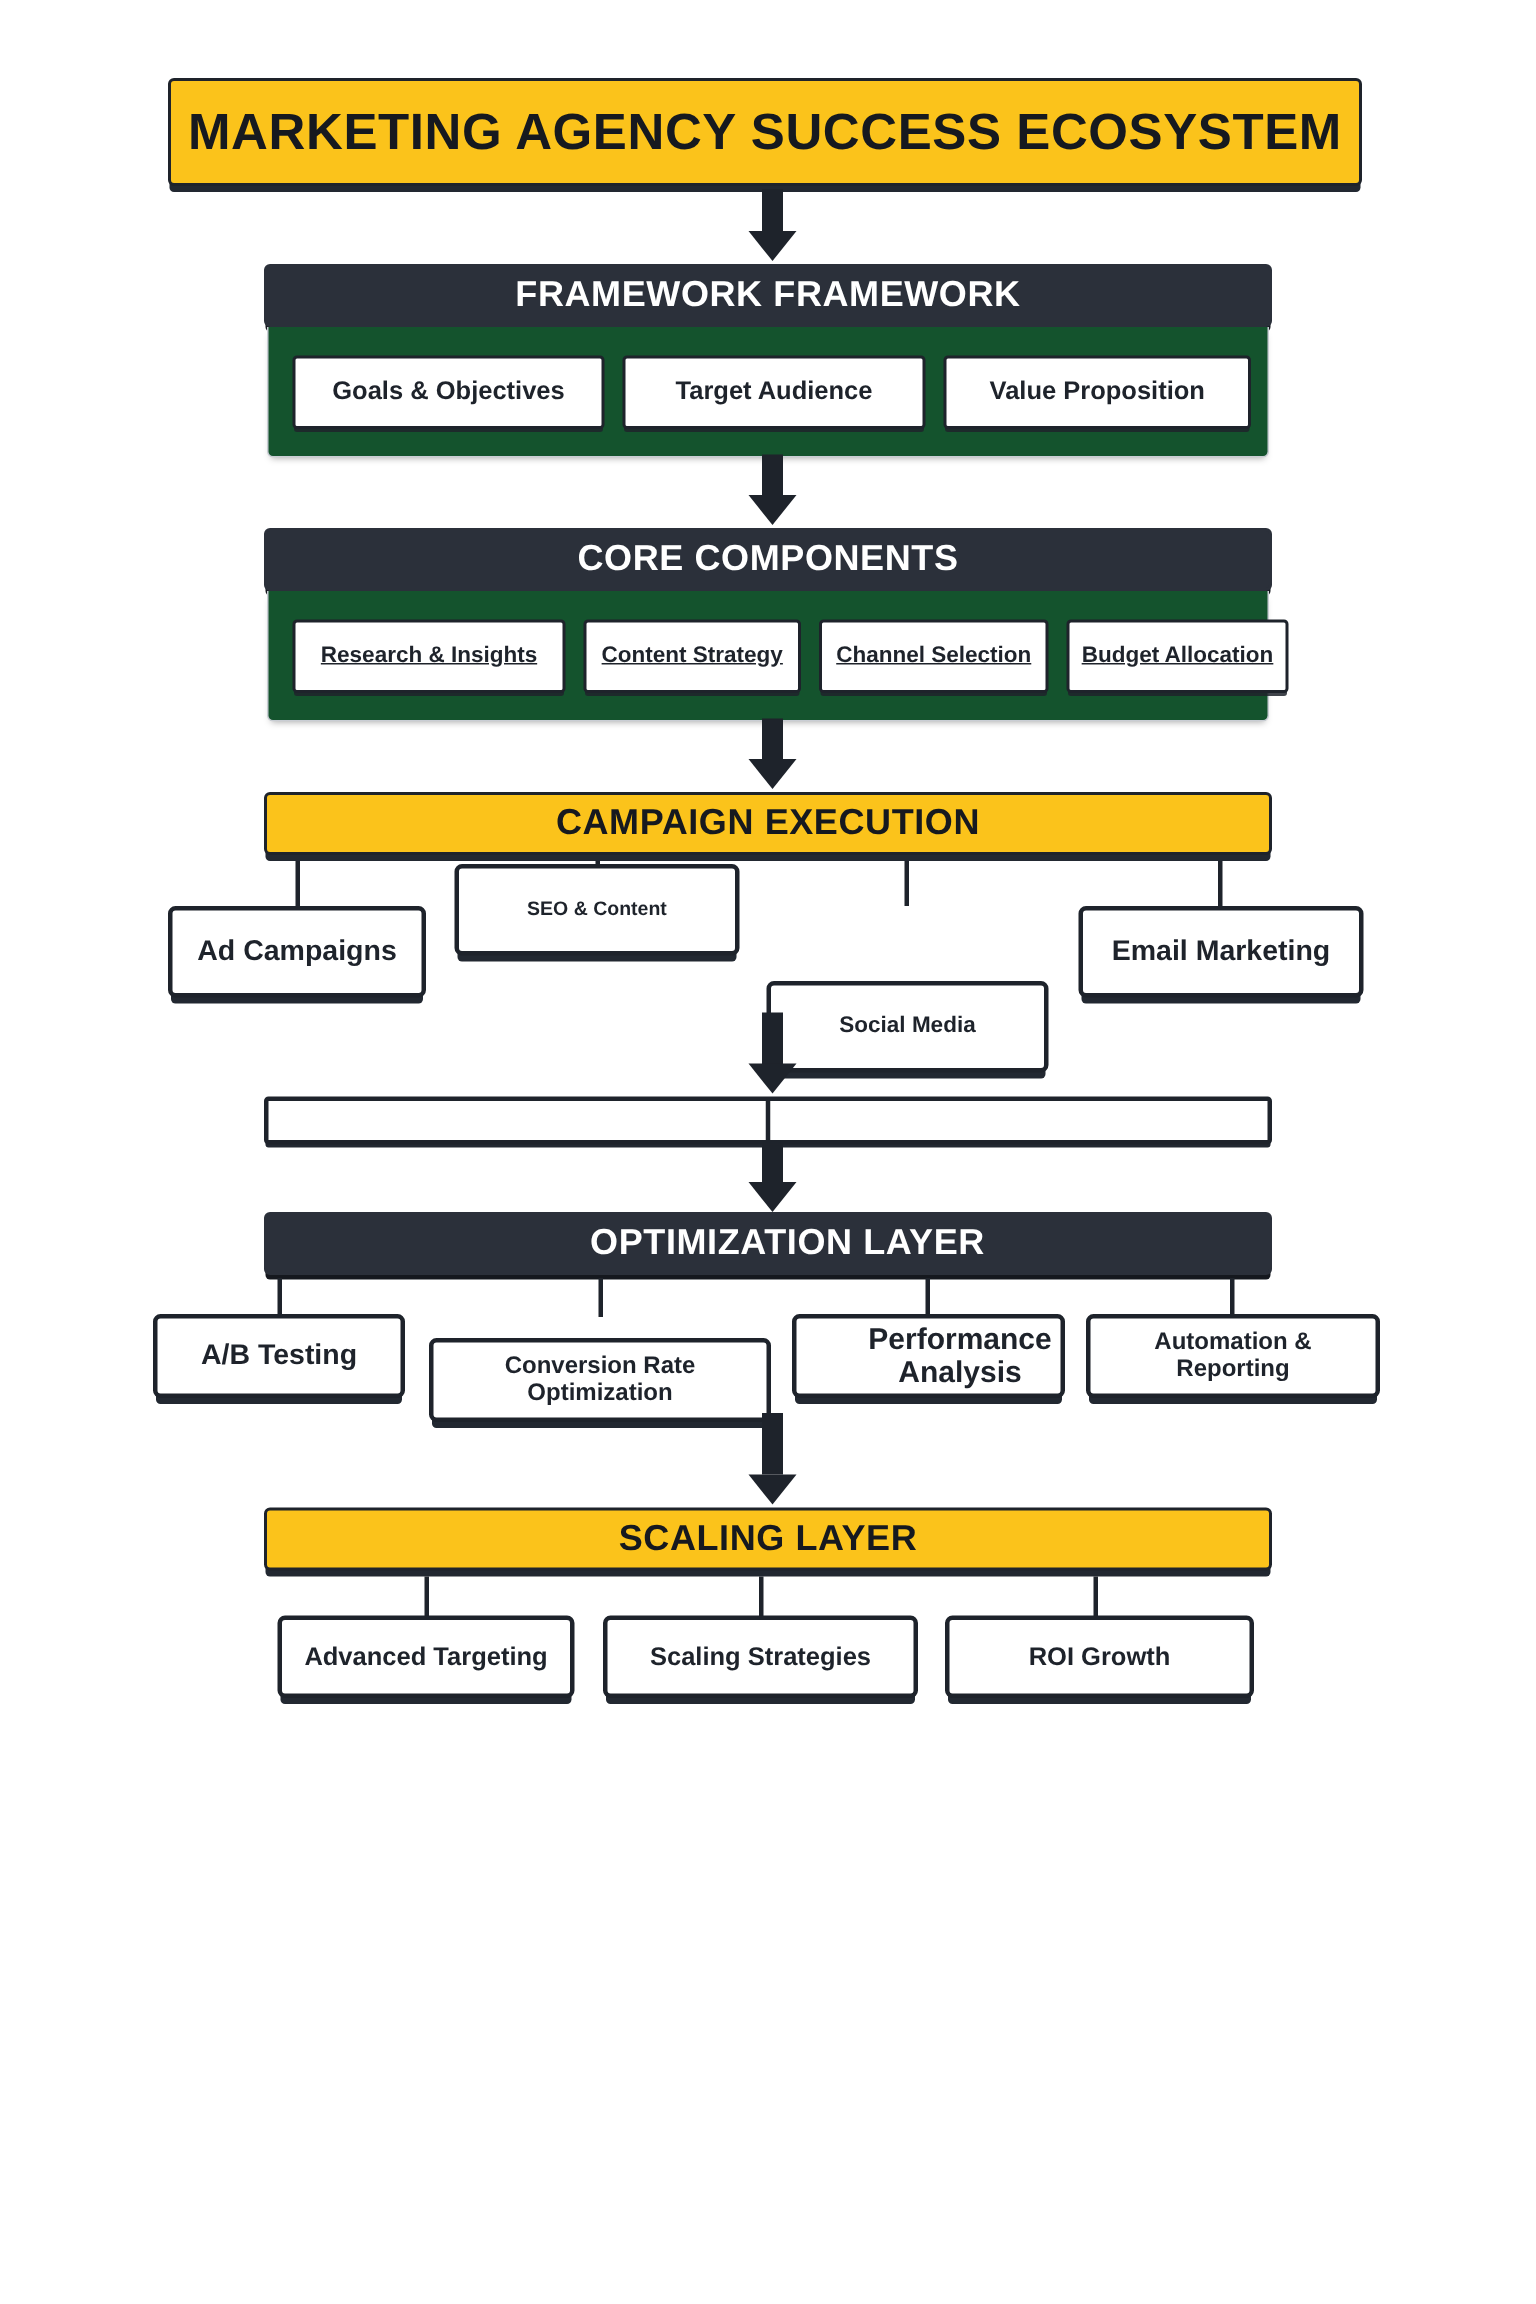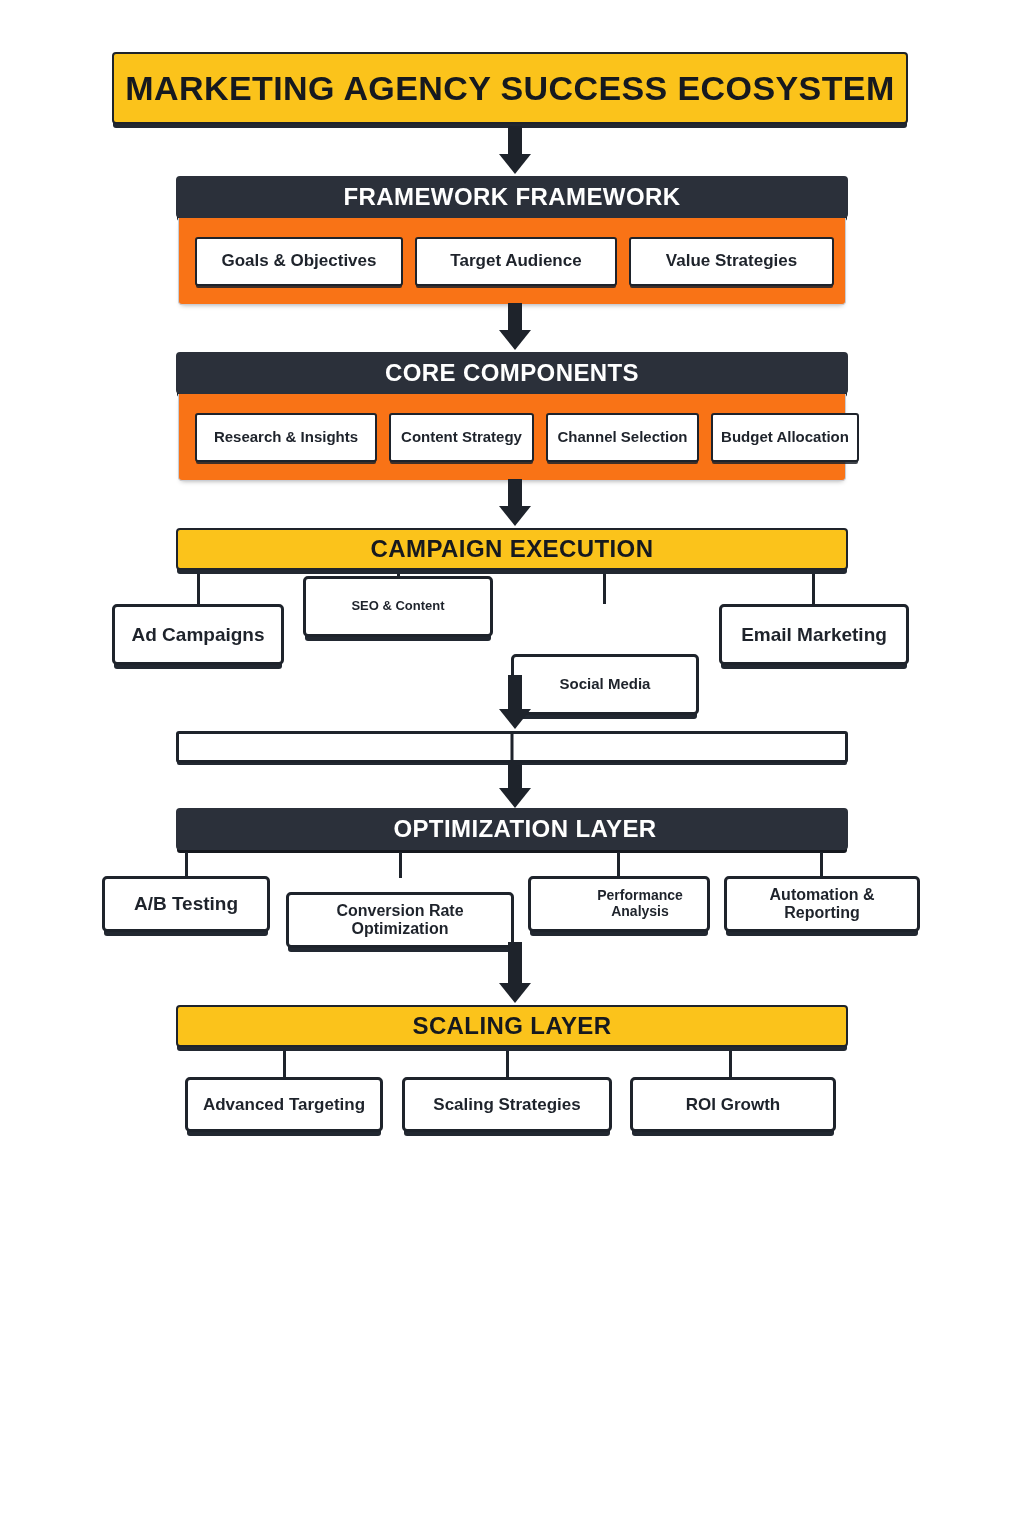--- a/index.html
+++ b/index.html
@@ -35,21 +35,21 @@
   }
   .bar.dark{
     background:var(--dark);
     color:#FFFFFF;
     border:2px solid var(--dark);
     box-shadow:0 4px 0 -1px #15181E;
   }
 
   .panel{
     position:absolute;
-    background:#f97316;
+    background:#14532d;
     border:1px solid #C9CDD4;
     border-top:none;
     border-radius:0 0 4px 4px;
     display:flex;align-items:center;
     box-shadow:0 3px 5px -3px rgba(0,0,0,.35);
   }
   .panel .row{
     display:flex;width:100%;height:100%;
     align-items:center;justify-content:space-between;
     padding:0 16px;gap:12px;
@@ -107,21 +107,21 @@
   
   #title-banner{left:112px;top:52px;width:796px;height:72px;font-size:34px;}
   #sf-header{left:176px;top:176px;width:672px;height:42px;font-size:24px;}
   #sf-panel{left:178px;top:218px;width:668px;height:87px;}
   #sf-panel .cell{height:49px;font-size:17px;}
   #sf-c0{flex:0 0 208px;}
   #sf-c1{flex:0 0 202px;}
   #sf-c2{flex:0 0 205px;}
 
   #cc-header{left:176px;top:352px;width:672px;height:42px;font-size:24px;}
-  #cc-panel{left:178px;top:394px;width:668px;height:87px;}
+  #cc-panel{left:178px;top:394px;width:668px;height:87px;text-decoration:underline;}
   #cc-panel .cell{height:49px;font-size:15px;}
   #cc-c0{flex:0 0 182px;}
   #cc-c1{flex:0 0 145px;}
   #cc-c2{flex:0 0 153px;}
   #cc-c3{flex:0 0 148px;}
 
   #ce-bar{left:176px;top:528px;width:672px;height:42px;font-size:24px;}
   #op-bar{left:176px;top:808px;width:672px;height:42px;font-size:24px;padding-left:26px;}
   #sc-bar{left:176px;top:1005px;width:672px;height:42px;font-size:24px;}
 
@@ -141,21 +141,21 @@
     <div class="head"></div>
   </div>
 
   <div class="bar dark" id="sf-header">
     <span>FRAMEWORK FRAMEWORK</span>
   </div>
   <div class="panel" id="sf-panel">
     <div class="row">
       <div class="cell" id="sf-c0">Goals &amp; Objectives</div>
       <div class="cell" id="sf-c1">Target Audience</div>
-      <div class="cell" id="sf-c2">Value Strategies</div>
+      <div class="cell" id="sf-c2">Value Proposition</div>
     </div>
   </div>
 
   <div class="arrow" style="left:499px;top:303px;width:32px;height:47px;">
     <div class="shaft" style="height:29px;"></div>
     <div class="head"></div>
   </div>
 
   <div class="bar dark" id="cc-header">
     <span>CORE COMPONENTS</span>
@@ -208,21 +208,21 @@
     <span>OPTIMIZATION LAYER</span>
   </div>
 
   <div class="thinline" style="left:185px;top:852px;height:26px;"></div>
   <div class="thinline" style="left:399px;top:852px;height:26px;"></div>
   <div class="thinline" style="left:617px;top:852px;height:26px;"></div>
   <div class="thinline" style="left:820px;top:852px;height:26px;"></div>
 
   <div class="node" style="left:102px;top:876px;width:168px;height:56px;font-size:19px;">A/B Testing</div>
   <div class="node" style="left:286px;top:876px;width:228px;height:56px;font-size:16px;margin-top:16px;">Conversion Rate Optimization</div>
-  <div class="node" style="left:528px;top:876px;width:182px;height:56px;font-size:14px;padding-left:48px;">Performance Analysis</div>
+  <div class="node" style="left:528px;top:876px;width:182px;height:56px;font-size:20px;padding-left:48px;">Performance Analysis</div>
   <div class="node" style="left:724px;top:876px;width:196px;height:56px;font-size:16px;">Automation &amp; Reporting</div>
 
   <div class="arrow" style="left:499px;top:942px;width:32px;height:61px;">
     <div class="shaft" style="height:41px;"></div>
     <div class="head"></div>
   </div>
 
   <div class="bar yellow" id="sc-bar">
     <span>SCALING LAYER</span>
   </div>

